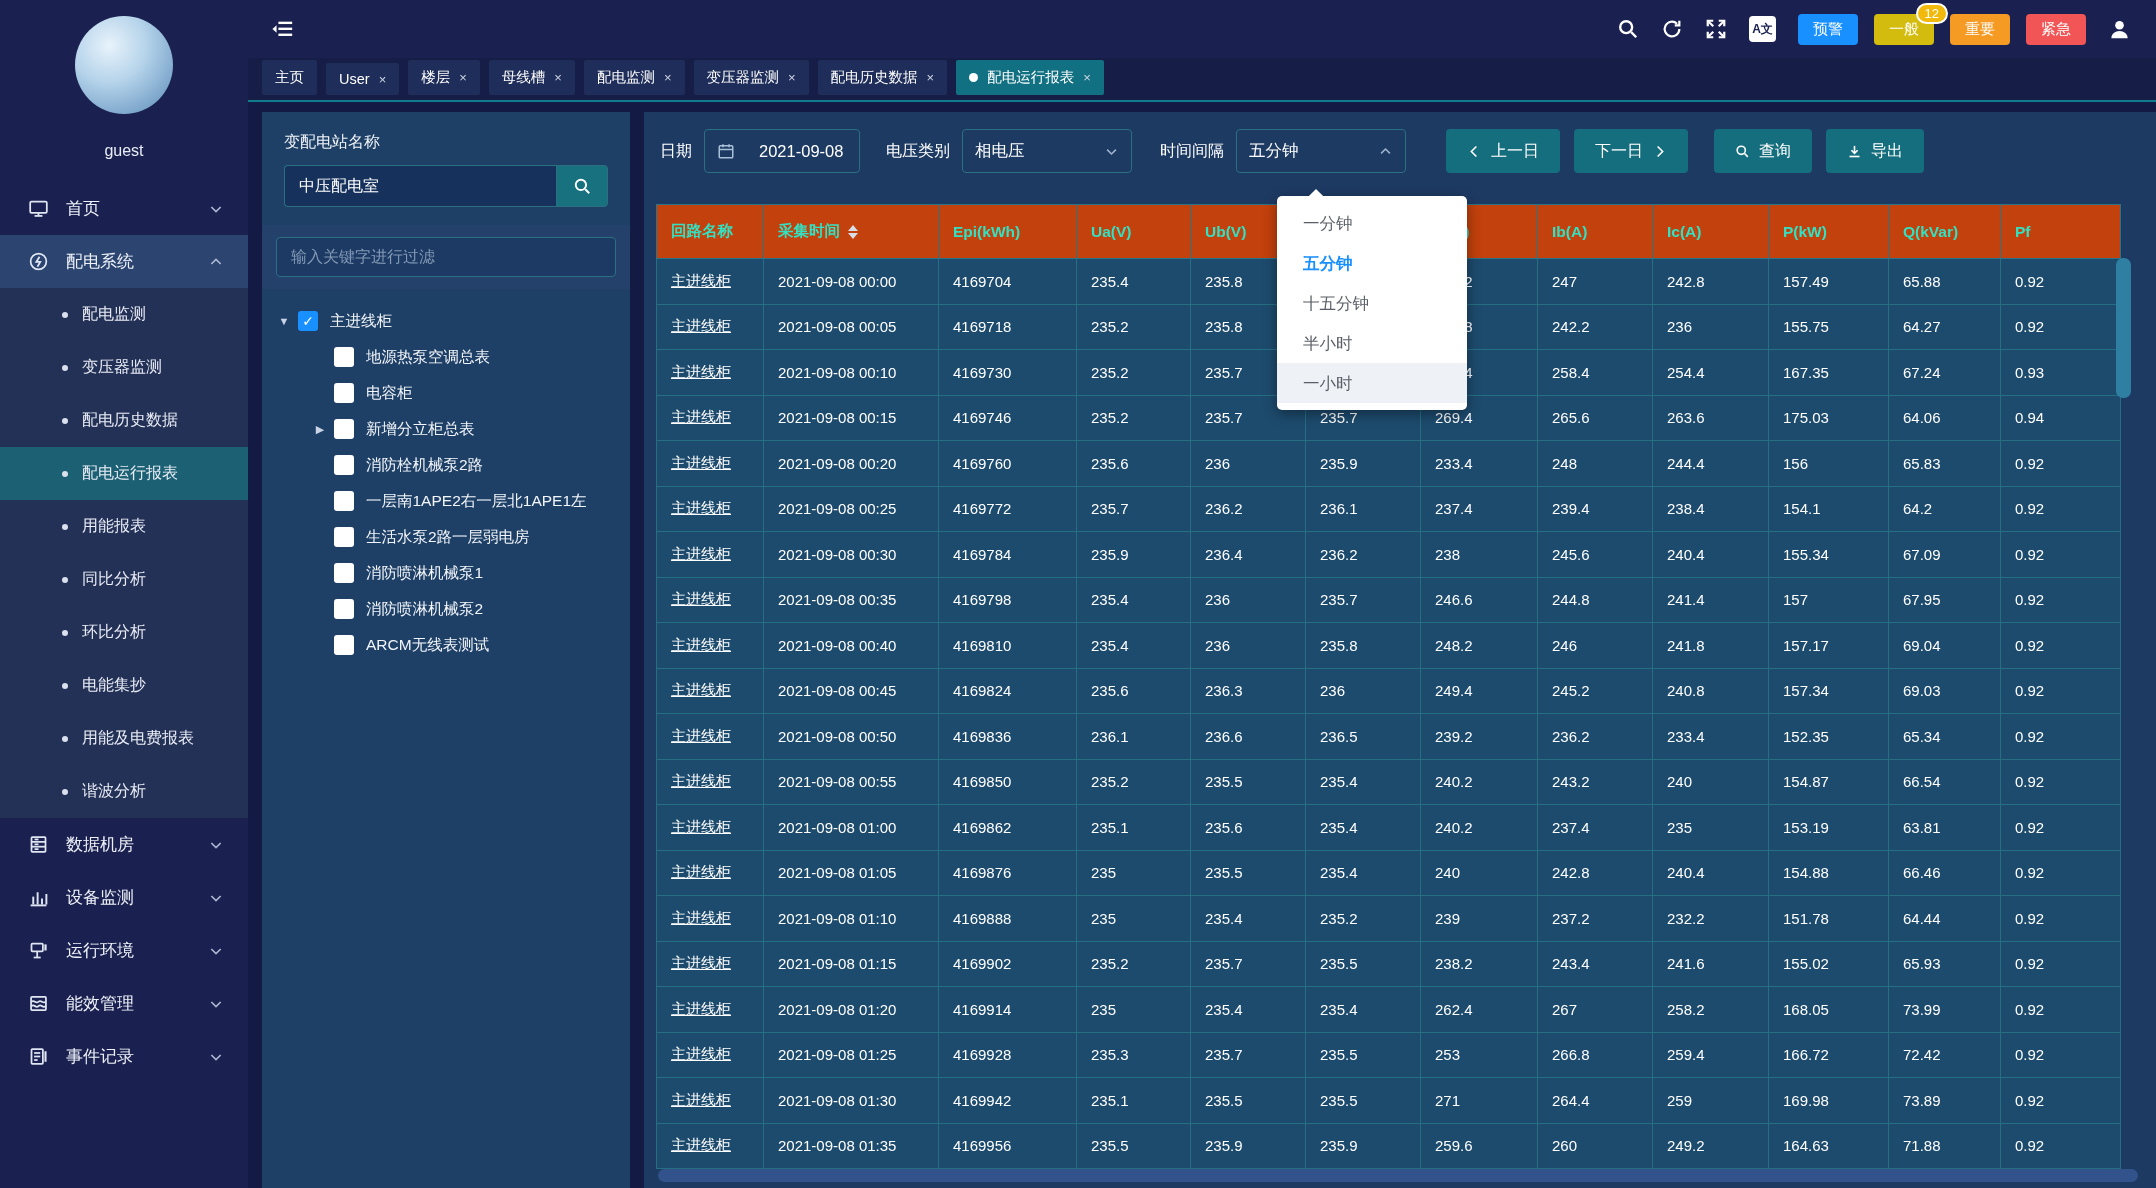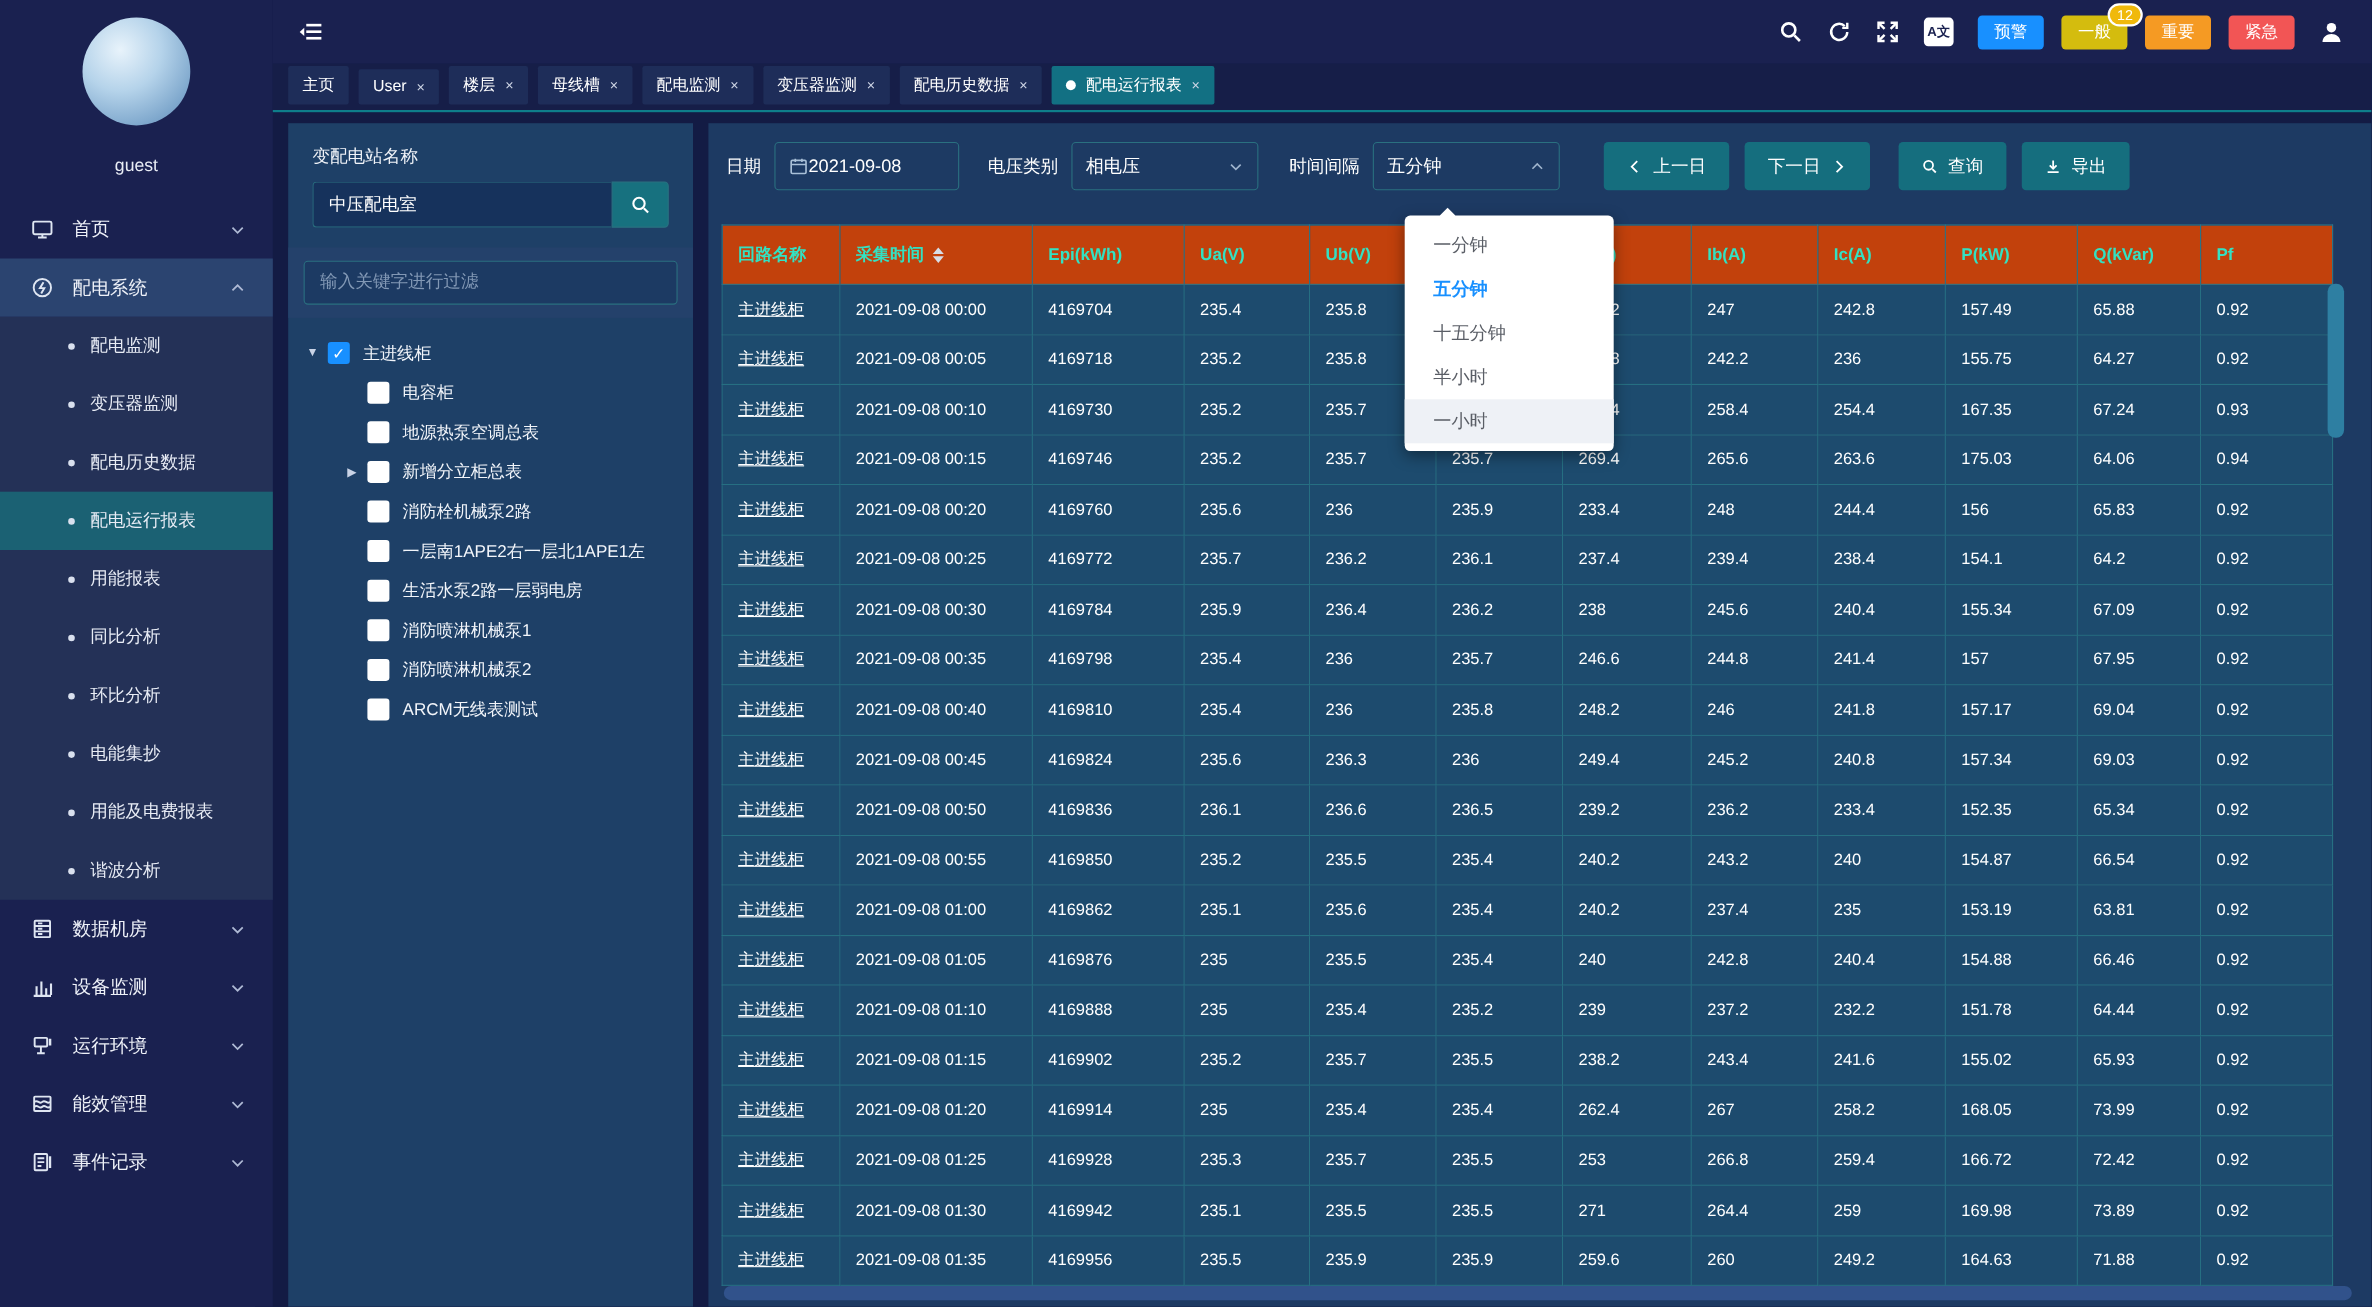--- a/index.html
+++ b/index.html
@@ -67,21 +67,21 @@
   .cb.checked { background:#1890ff; }
   .cb.checked::after { content:"✓"; color:#fff; font-size:14px; font-weight:bold; }
   .tree-label { font-size:15.5px; color:#f2f5fa; white-space:nowrap; }
 
   
   .main-panel { position:absolute; left:644px; top:112px; right:0; bottom:0; background:#1d3a63; }
   .toolbar { position:absolute; left:16px; top:16px; right:16px; height:46px; display:flex; align-items:center; }
   .tb-label { font-size:16px; color:#fff; margin-right:12px; white-space:nowrap; }
   .tb-box { height:44px; background:#1d3a63; border:1px solid #2a7080; border-radius:4px; display:flex;
     align-items:center; padding:0 12px; cursor:pointer; }
-  .date-box { width:168px; margin-right:26px; gap:0; }
+  .date-box { width:156px; margin-right:26px; gap:24px; }
   .date-box .cal { width:18px; height:18px; color:#a9c0d8; flex:none; }
   .tb-box .tb-value { font-size:16.5px; color:#fff; flex:1; white-space:nowrap; }
   .select-box { width:170px; margin-right:28px; justify-content:space-between; }
   .select-box .chev { width:15px; height:15px; color:#9fb4cd; flex:none; }
   .tb-btn { height:44px; background:#156e7e; border:none; border-radius:4px; color:#fff; font-size:16px;
     padding:0 21px; margin-right:14px; cursor:pointer; display:flex; align-items:center; gap:9px; font-family:inherit; white-space:nowrap; }
   .tb-btn .bicon { width:15px; height:15px; }
 
   
   .table-wrap { position:absolute; left:12px; top:92px; width:1464px; height:964px; }
@@ -338,26 +338,26 @@
   </div>
   <div class="tree" id="tree">
       <div class="tree-row">
         <span class="caret">▼</span>
         <span class="cb checked"></span>
         <span class="tree-label">主进线柜</span>
       </div>
       <div class="tree-row child">
         <span class="caret" style="visibility: hidden;"></span>
         <span class="cb"></span>
+        <span class="tree-label">地源热泵空调总表</span>
+      </div>
+      <div class="tree-row child">
+        <span class="caret" style="visibility: hidden;"></span>
+        <span class="cb"></span>
         <span class="tree-label">电容柜</span>
-      </div>
-      <div class="tree-row child">
-        <span class="caret" style="visibility: hidden;"></span>
-        <span class="cb"></span>
-        <span class="tree-label">地源热泵空调总表</span>
       </div>
       <div class="tree-row child">
         <span class="caret">▶</span>
         <span class="cb"></span>
         <span class="tree-label">新增分立柜总表</span>
       </div>
       <div class="tree-row child">
         <span class="caret" style="visibility: hidden;"></span>
         <span class="cb"></span>
         <span class="tree-label">消防栓机械泵2路</span>

